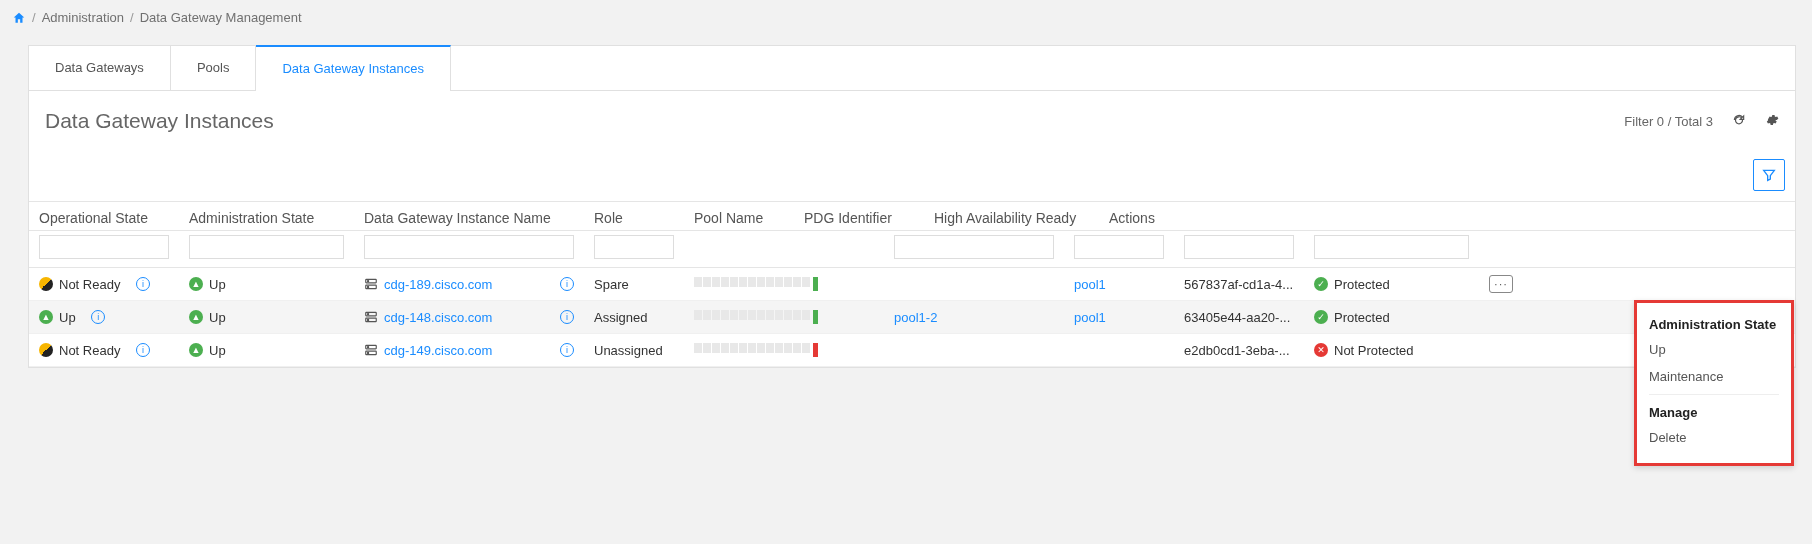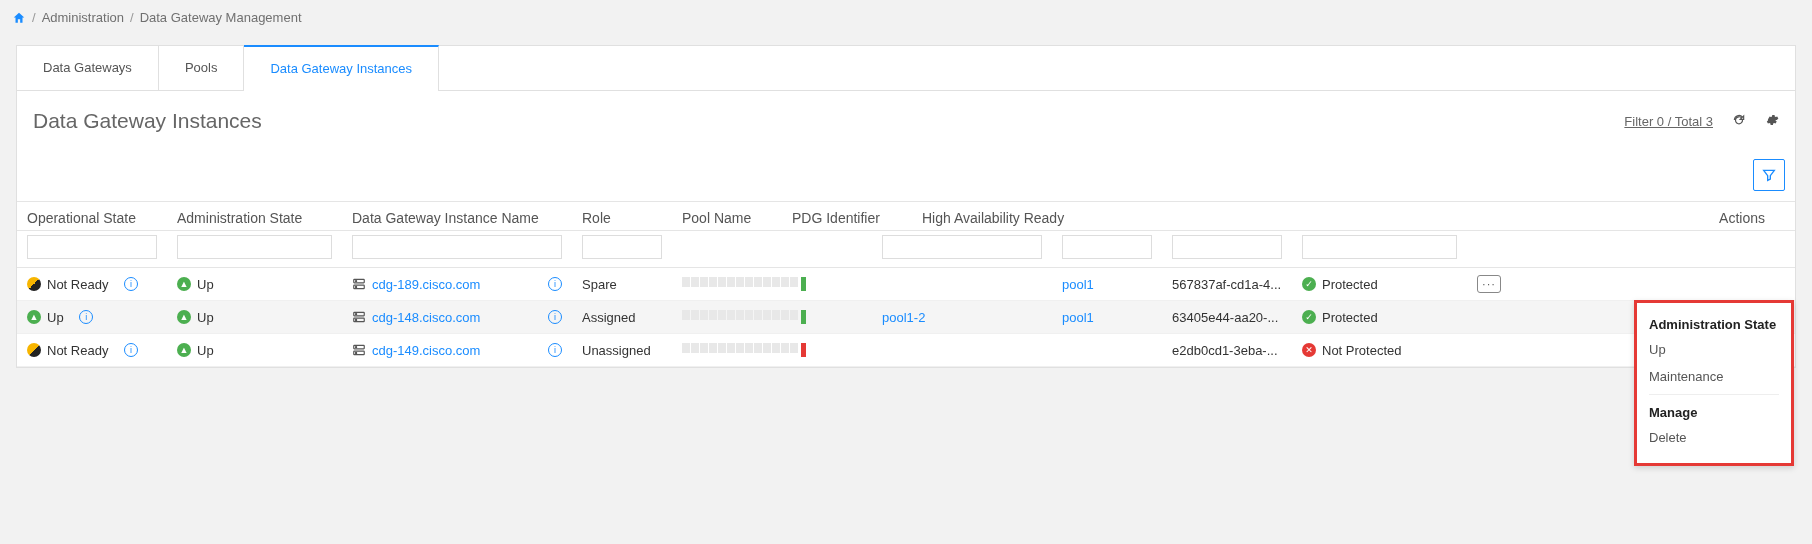--- a/index.html
+++ b/index.html
@@ -1,43 +1,43 @@
 <!DOCTYPE html>
 <html><head>
 <meta charset="utf-8">
 <style>
   html,body{margin:0;padding:0;font-family:"Helvetica Neue",Arial,sans-serif;font-size:13px;color:#333;background:#f2f2f2;}
   .page{width:1812px;min-height:544px;position:relative;}
   .breadcrumb{display:flex;align-items:center;gap:6px;padding:10px 12px;color:#707070;}
   .breadcrumb .sep{color:#999;}
   .breadcrumb span{cursor:default;}
-  .panel{background:#fff;margin:10px 16px 0 16px;border:1px solid #e0e0e0;}
+  .panel{background:#fff;margin:10px 16px 0 28px;border:1px solid #e0e0e0;}
   .tabs{display:flex;border-bottom:1px solid #e0e0e0;}
   .tab{padding:14px 26px;color:#555;border-right:1px solid #e0e0e0;cursor:pointer;}
   .tab.active{color:#1a8cff;border-top:2px solid #1a8cff;margin-top:-1px;background:#fff;position:relative;}
   .tab.active::after{content:"";position:absolute;left:0;right:0;bottom:-1px;height:2px;background:#fff;}
   .section-header{display:flex;align-items:center;justify-content:space-between;padding:18px 16px 22px 16px;}
   .section-title{font-size:21px;font-weight:300;color:#666;}
-  .section-tools{color:#666;display:flex;align-items:center;gap:19px;text-decoration:underline;}
+  .section-tools{color:#666;display:flex;align-items:center;gap:19px;}
   .filter-row{display:flex;justify-content:flex-end;padding:4px 10px 10px 10px;}
   .filter-btn{width:30px;height:30px;border:1px solid #1a8cff;display:flex;align-items:center;justify-content:center;color:#1a8cff;border-radius:2px;cursor:pointer;background:#fff;}
   .grid{border-top:1px solid #e5e5e5;}
   .grid-header,.grid-row{display:flex;align-items:center;}
   .grid-header{border-bottom:1px solid #e5e5e5;background:#fff;}
   .cell{padding:8px 10px 4px 10px;box-sizing:border-box;}
   .c-op{width:150px;}
   .c-admin{width:175px;}
   .c-name{width:230px;}
   .c-role{width:100px;}
   .c-outage{width:200px;position:relative;}
   .c-dgname{width:180px;}
   .c-pool{width:110px;}
   .c-pdg{width:130px;}
   .c-ha{width:175px;}
-  .c-actions{flex:1;text-align:right;padding-right:30px;}
+  .c-actions{flex:1;text-align:left;padding-right:30px;}
   .col-label{color:#555;font-size:14px;}
   .col-filter-row .cell{padding:4px 10px 8px 10px;}
   .col-filter{width:100%;border:1px solid #ddd;height:24px;padding:2px 4px;box-sizing:border-box;font-size:12px;}
   .grid-row{border-bottom:1px solid #f0f0f0;height:32px;}
   .grid-row.alt{background:#f5f5f5;}
   .grid-row .cell{padding:4px 10px;display:flex;align-items:center;gap:6px;white-space:nowrap;overflow:hidden;text-overflow:ellipsis;}
   .link{color:#1a8cff;cursor:pointer;}
   .icon-sm{width:14px;height:14px;display:inline-flex;align-items:center;justify-content:center;}
   .info-circle{color:#1a8cff;border:1px solid #1a8cff;border-radius:50%;width:12px;height:12px;font-size:9px;line-height:12px;text-align:center;}
   .status-diag{width:14px;height:14px;border-radius:50%;background:linear-gradient(135deg,#f7b500 0 50%,#222 50% 100%);display:inline-block;}

